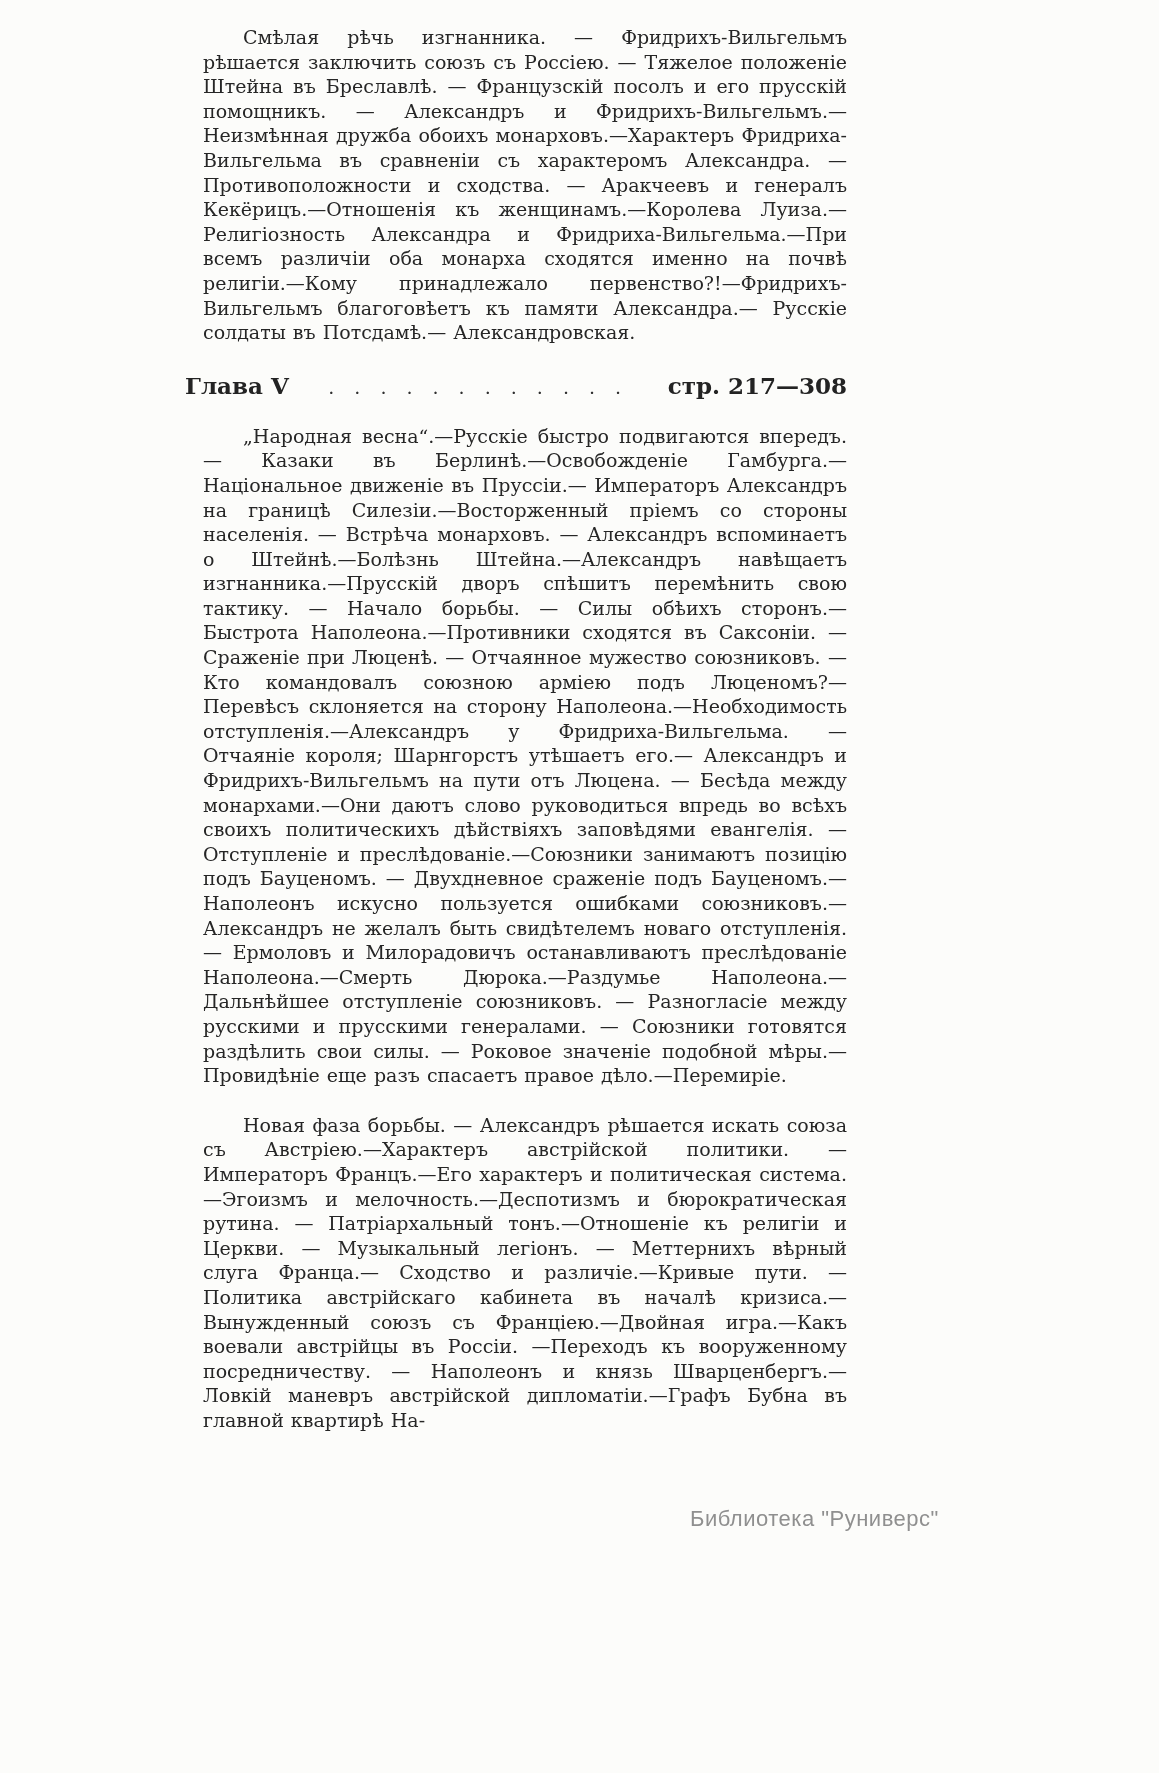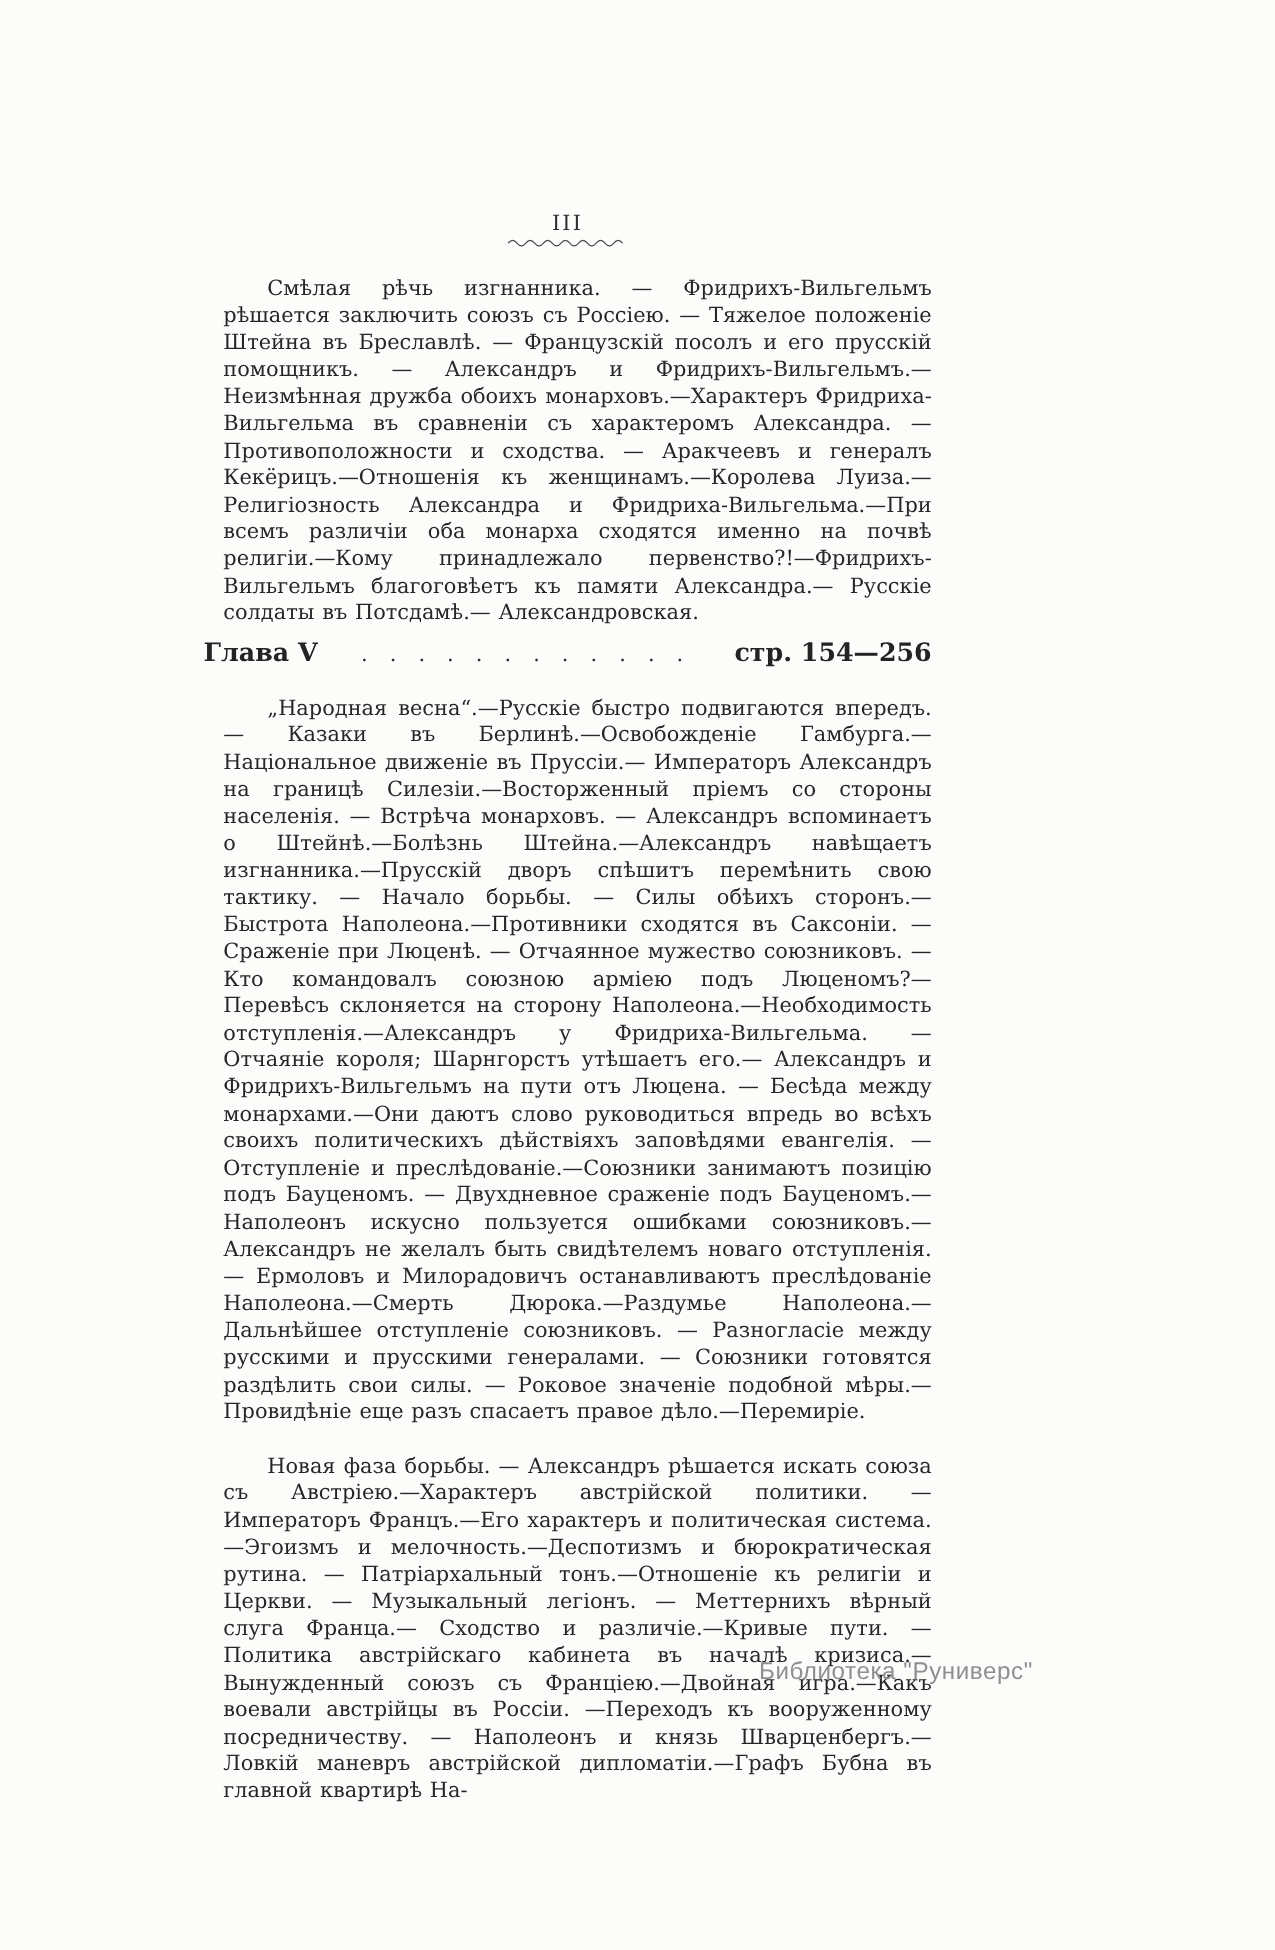--- a/index.html
+++ b/index.html
@@ -40,21 +40,21 @@
     font-size: 19px;
     line-height: 24.6px;
     margin: 25px 0 0 18px;
     width: 644px;
     text-indent: 40px;
     word-spacing: 1px;
   }
   .chapter-row {
     display: flex;
     align-items: baseline;
-    margin-top: 10px;
+    margin-top: 27px;
     width: 662px;
     font-size: 23px;
     font-weight: bold;
     color: #232323;
   }
   .chapter-title {
     white-space: nowrap;
   }
   .dot-leader {
     flex: 1;
@@ -78,33 +78,27 @@
     font-size: 22px;
     color: #8f8f8f;
     letter-spacing: 0.5px;
   }
 </style>
 </head>
 <body>
 
 <div class="content">
 
-  <div class="page-number-wrap">
-    <div class="page-number">III</div>
-    <svg class="squiggle" width="112" height="10" viewBox="0 0 112 10">
-      <path d="M2 6 Q 6 1, 10 6 T 18 6 T 26 6 T 34 6 T 42 6 T 50 6 T 58 6 T 66 6 T 74 6 T 82 6 T 90 6 T 98 6 T 106 6" fill="none" stroke="#4a4a4a" stroke-width="1.1"></path>
-    </svg>
-  </div>
 
   <p class="summary">Смѣлая рѣчь изгнанника. — Фридрихъ-Вильгельмъ рѣшается заключить союзъ съ Россіею. — Тяжелое положеніе Штейна въ Бреславлѣ. — Французскій посолъ и его прусскій помощникъ. — Александръ и Фридрихъ-Вильгельмъ.—Неизмѣнная дружба обоихъ монарховъ.—Характеръ Фридриха-Вильгельма въ сравненіи съ характеромъ Александра. — Противоположности и сходства. — Аракчеевъ и генералъ Кекёрицъ.—Отношенія къ женщинамъ.—Королева Луиза.—Религіозность Александра и Фридриха-Вильгельма.—При всемъ различіи оба монарха сходятся именно на почвѣ религіи.—Кому принадлежало первенство?!—Фридрихъ-Вильгельмъ благоговѣетъ къ памяти Александра.— Русскіе солдаты въ Потсдамѣ.— Александровская.</p>
 
   <div class="chapter-row">
     <span class="chapter-title">Глава V</span>
     <span class="dot-leader">. . . . . . . . . . . .</span>
-    <span class="page-range">стр. 154—256</span>
+    <span class="page-range">стр. 217—308</span>
   </div>
 
   <p class="summary">„Народная весна“.—Русскіе быстро подвигаются впередъ.— Казаки въ Берлинѣ.—Освобожденіе Гамбурга.—Національное движеніе въ Пруссіи.— Императоръ Александръ на границѣ Силезіи.—Восторженный пріемъ со стороны населенія. — Встрѣча монарховъ. — Александръ вспоминаетъ о Штейнѣ.—Болѣзнь Штейна.—Александръ навѣщаетъ изгнанника.—Прусскій дворъ спѣшитъ перемѣнить свою тактику. — Начало борьбы. — Силы обѣихъ сторонъ.— Быстрота Наполеона.—Противники сходятся въ Саксоніи. — Сраженіе при Люценѣ. — Отчаянное мужество союзниковъ. — Кто командовалъ союзною арміею подъ Люценомъ?—Перевѣсъ склоняется на сторону Наполеона.—Необходимость отступленія.—Александръ у Фридриха-Вильгельма. — Отчаяніе короля; Шарнгорстъ утѣшаетъ его.— Александръ и Фридрихъ-Вильгельмъ на пути отъ Люцена. — Бесѣда между монархами.—Они даютъ слово руководиться впредь во всѣхъ своихъ политическихъ дѣйствіяхъ заповѣдями евангелія. — Отступленіе и преслѣдованіе.—Союзники занимаютъ позицію подъ Бауценомъ. — Двухдневное сраженіе подъ Бауценомъ.— Наполеонъ искусно пользуется ошибками союзниковъ.—Александръ не желалъ быть свидѣтелемъ новаго отступленія. — Ермоловъ и Милорадовичъ останавливаютъ преслѣдованіе Наполеона.—Смерть Дюрока.—Раздумье Наполеона.—Дальнѣйшее отступленіе союзниковъ. — Разногласіе между русскими и прусскими генералами. — Союзники готовятся раздѣлить свои силы. — Роковое значеніе подобной мѣры.—Провидѣніе еще разъ спасаетъ правое дѣло.—Перемиріе.</p>
 
 
   <p class="summary">Новая фаза борьбы. — Александръ рѣшается искать союза съ Австріею.—Характеръ австрійской политики. — Императоръ Францъ.—Его характеръ и политическая система.—Эгоизмъ и мелочность.—Деспотизмъ и бюрократическая рутина. — Патріархальный тонъ.—Отношеніе къ религіи и Церкви. — Музыкальный легіонъ. — Меттернихъ вѣрный слуга Франца.— Сходство и различіе.—Кривые пути. — Политика австрійскаго кабинета въ началѣ кризиса.—Вынужденный союзъ съ Франціею.—Двойная игра.—Какъ воевали австрійцы въ Россіи. —Переходъ къ вооруженному посредничеству. — Наполеонъ и князь Шварценбергъ.—Ловкій маневръ австрійской дипломатіи.—Графъ Бубна въ главной квартирѣ На-</p>
 
 </div>
 
 <div class="watermark">Библиотека "Руниверс"</div>

